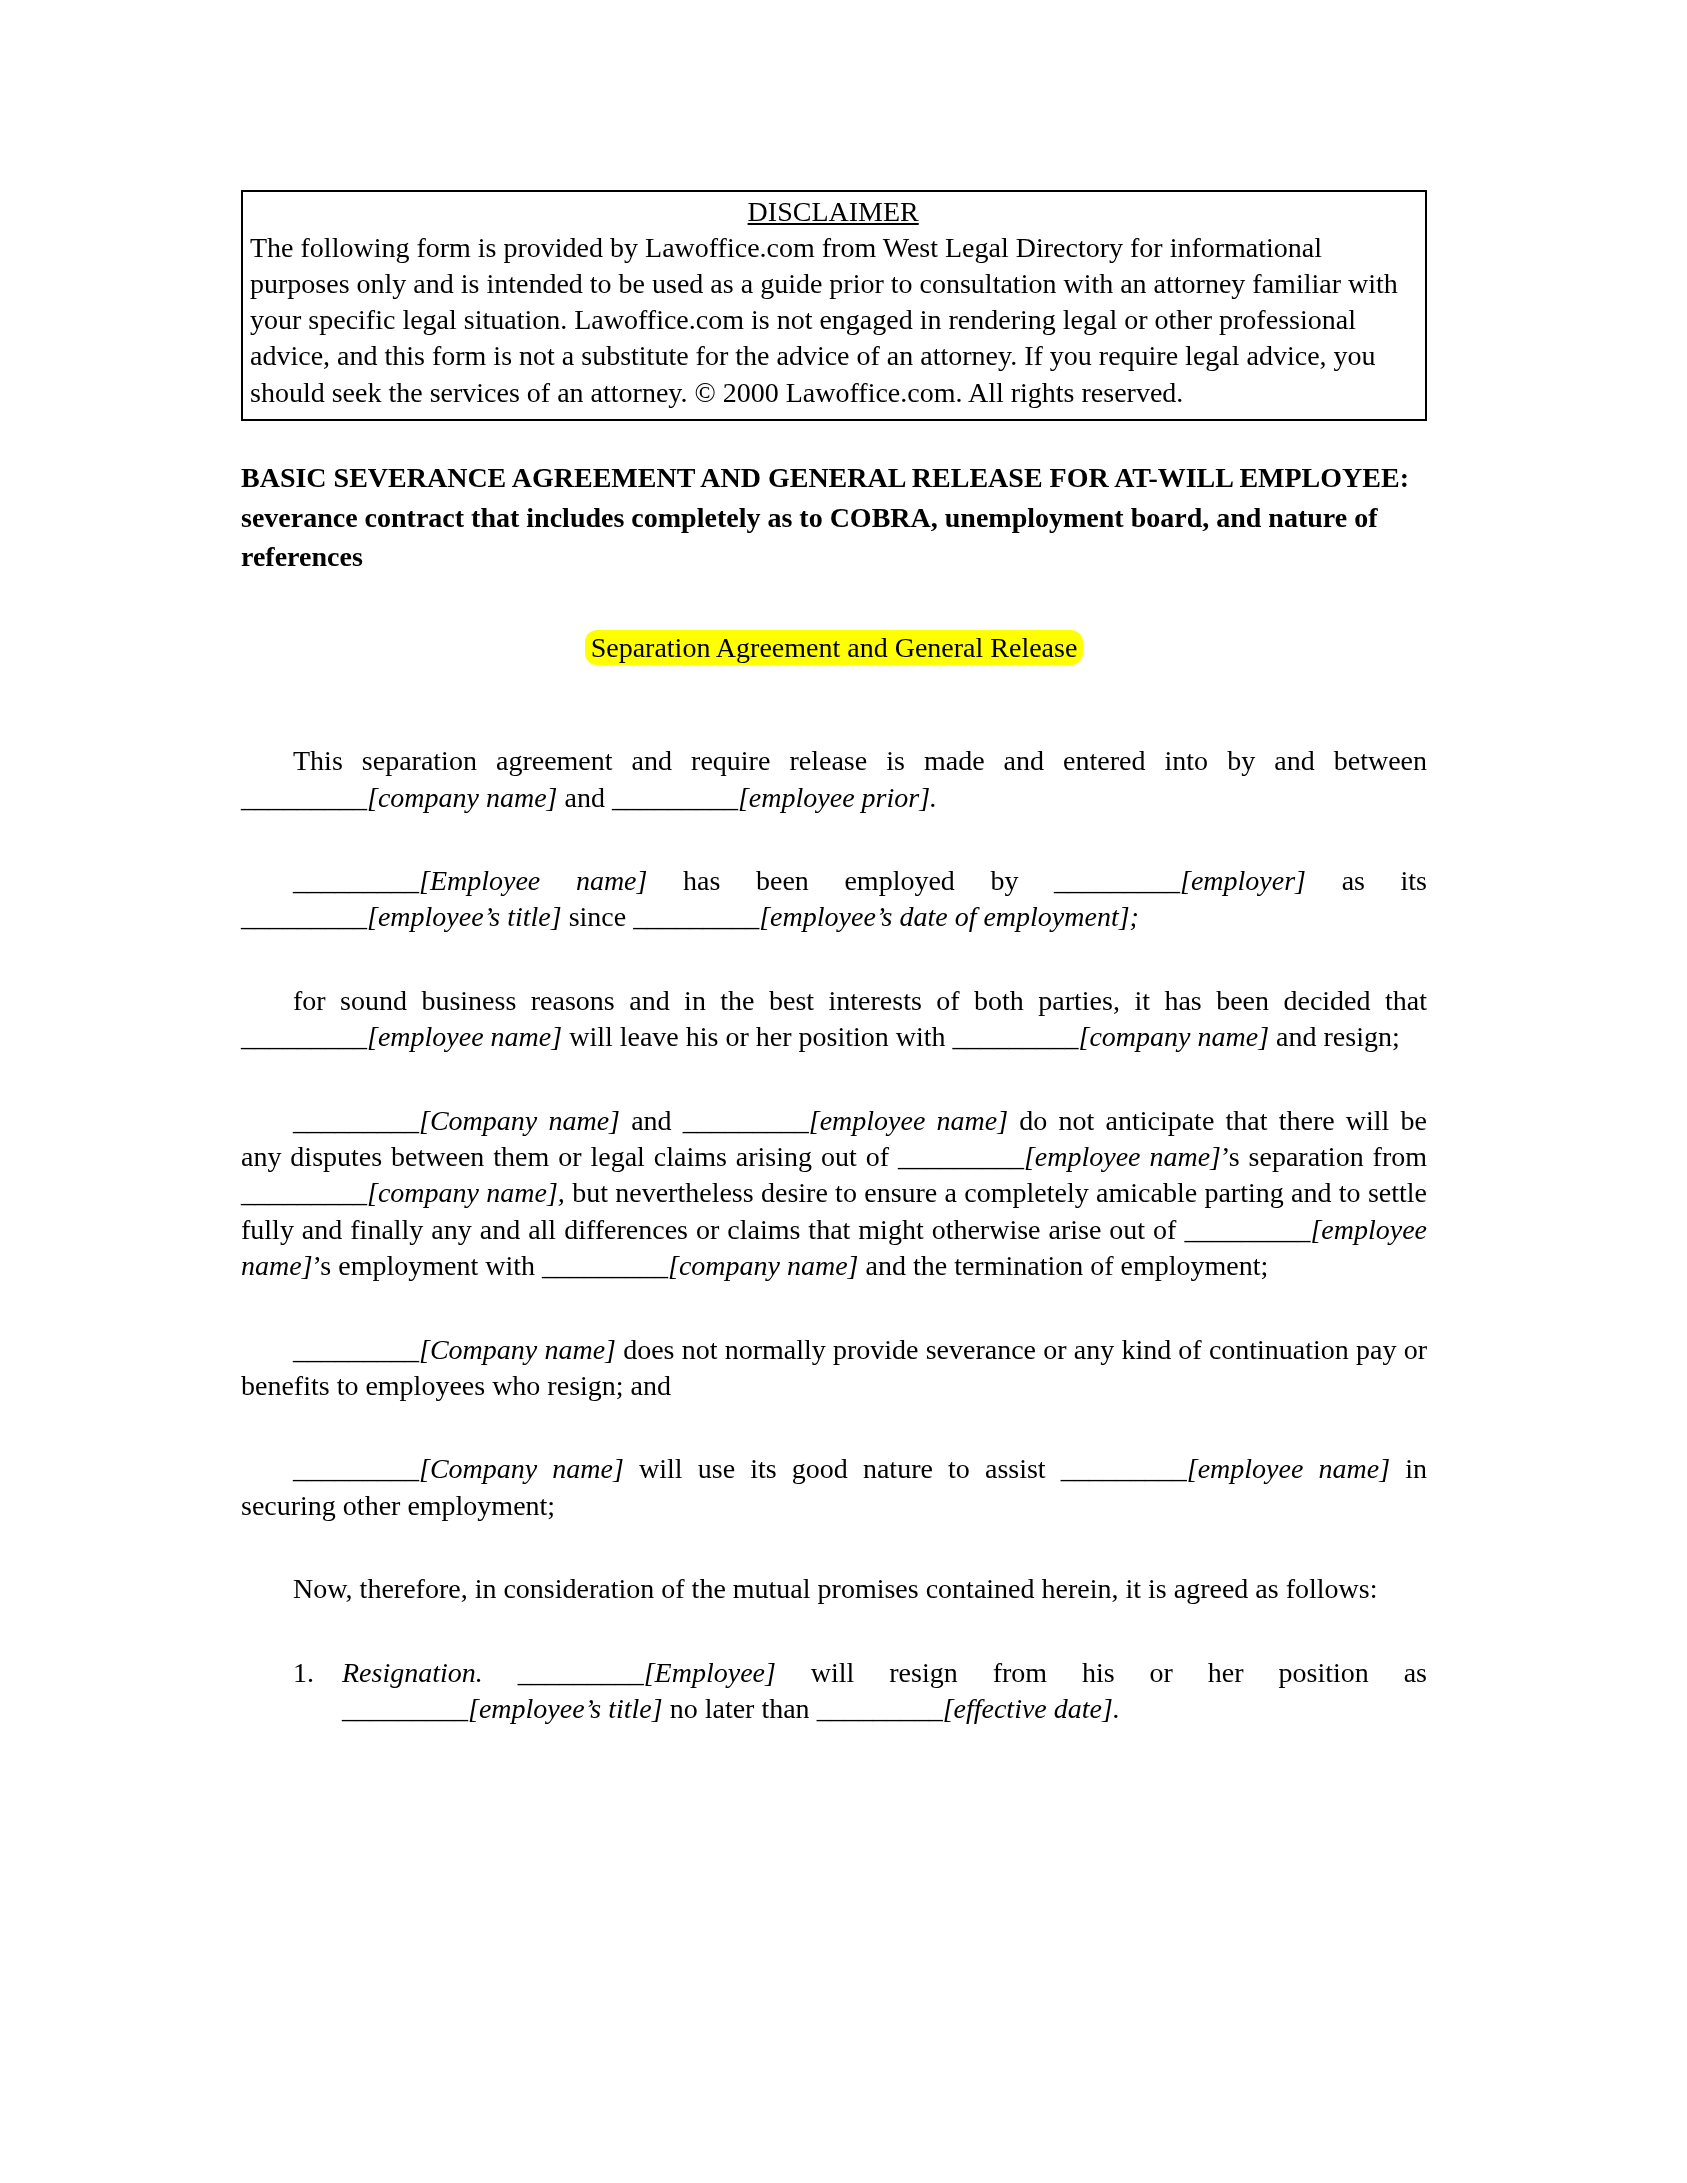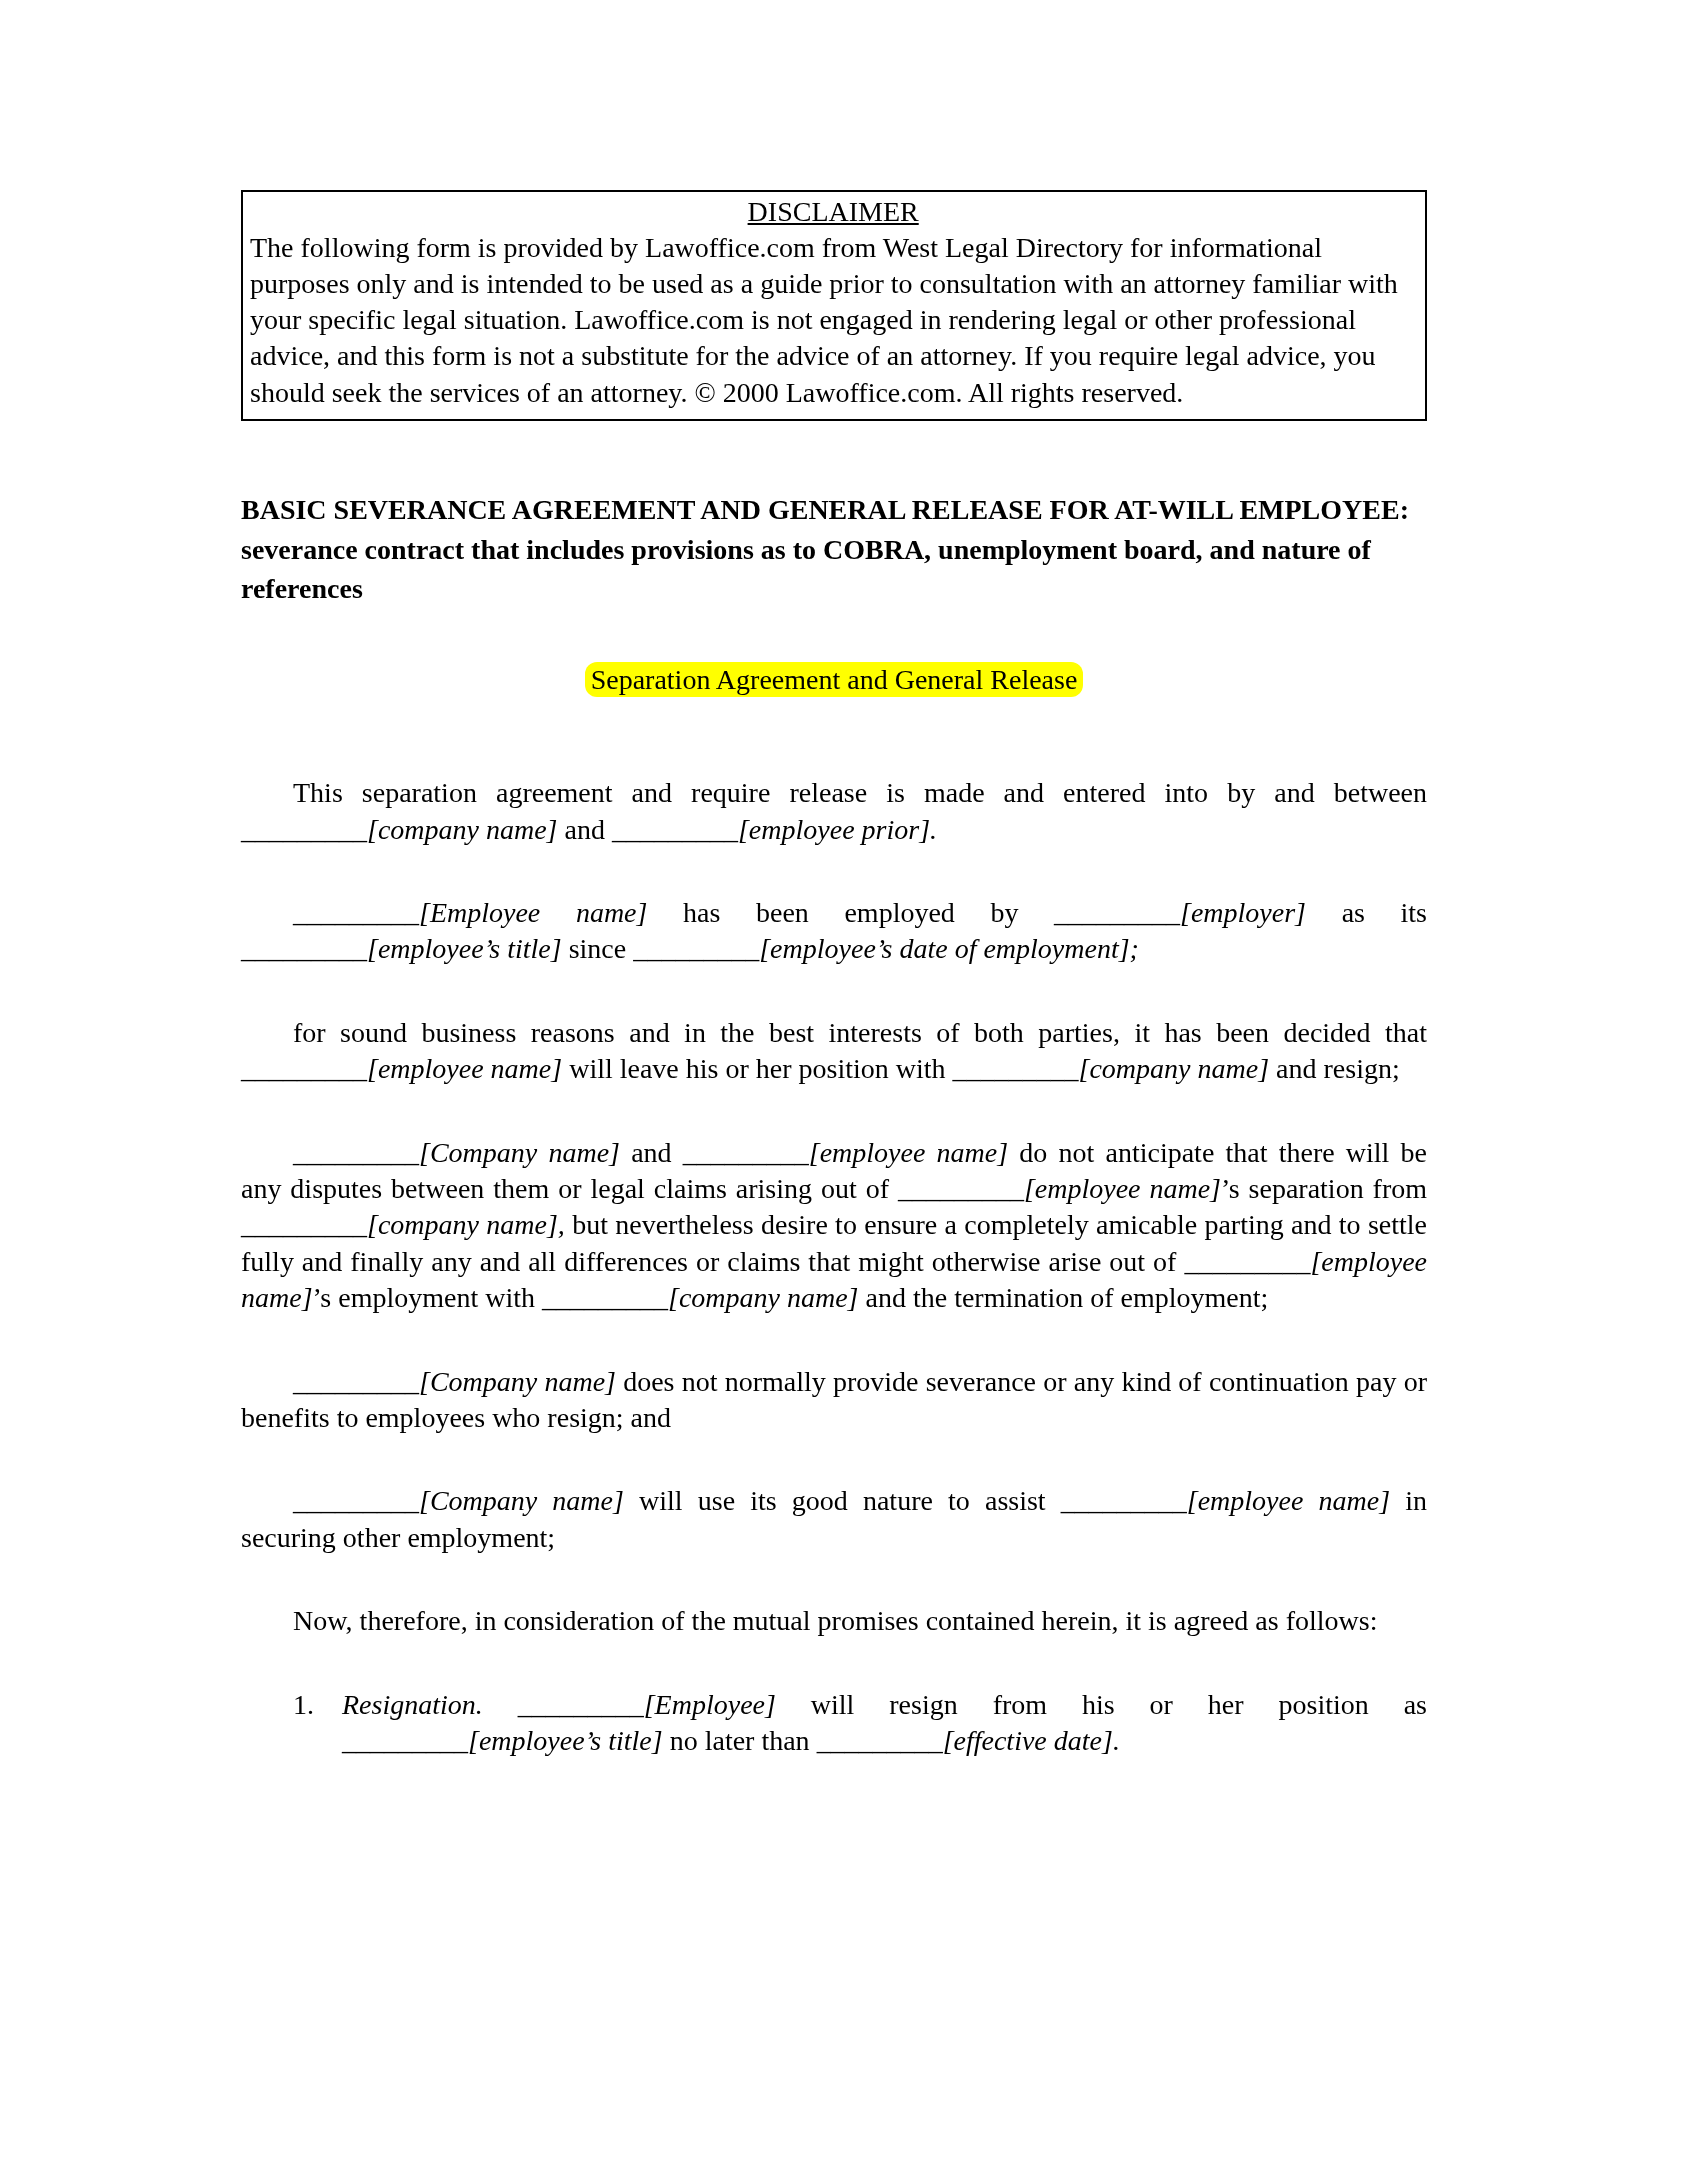--- a/index.html
+++ b/index.html
@@ -11,21 +11,21 @@
     font-size: 28px;
     color: #000000;
     position: relative;
   }
   .page {
     padding: 190px 260px 105px 241px;
   }
   .disclaimer-box {
     border: 2.6px solid #000000;
     padding: 1.7px 8.7px 8.7px 7px;
-    margin-bottom: 69px;
+    margin-bottom: 37px;
   }
   .disclaimer-title {
     text-align: center;
     text-decoration: underline;
     line-height: 1.3;
   }
   .disclaimer-body {
     line-height: 1.29;
     text-align: left;
   }
@@ -67,21 +67,21 @@
 </head>
 <body>
 
 <div class="page">
 
   <div class="disclaimer-box">
     <div class="disclaimer-title">DISCLAIMER</div>
     <div class="disclaimer-body">The following form is provided by Lawoffice.com from West Legal Directory for informational purposes only and is intended to be used as a guide prior to consultation with an attorney familiar with your specific legal situation. Lawoffice.com is not engaged in rendering legal or other professional advice, and this form is not a substitute for the advice of an attorney. If you require legal advice, you should seek the services of an attorney. © 2000 Lawoffice.com. All rights reserved.</div>
   </div>
 
-  <div class="heading">BASIC SEVERANCE AGREEMENT AND GENERAL RELEASE FOR AT-WILL EMPLOYEE: severance contract that includes provisions as to COBRA, unemployment board, and nature of references</div>
+  <div class="heading">BASIC SEVERANCE AGREEMENT AND GENERAL RELEASE FOR AT-WILL EMPLOYEE: severance contract that includes completely as to COBRA, unemployment board, and nature of references</div>
 
   <div class="doc-title-row">
     <span class="doc-title-highlight" style="background-color: rgb(255, 255, 0);">Separation Agreement and General Release</span>
   </div>
 
   <div id="doc-paragraphs">
       <p class="para"><span class="seg">This separation agreement and require release is made and entered into by and between </span><span class="blank">_________</span><span class="italic">[company name]</span><span class="seg"> and </span><span class="blank">_________</span><span class="italic">[employee prior].</span></p>
       <p class="para"><span class="blank">_________</span><span class="italic">[Employee name]</span><span class="seg"> has been employed by </span><span class="blank">_________</span><span class="italic">[employer]</span><span class="seg"> as its </span><span class="blank">_________</span><span class="italic">[employee’s title]</span><span class="seg"> since </span><span class="blank">_________</span><span class="italic">[employee’s date of employment];</span></p>
       <p class="para"><span class="seg">for sound business reasons and in the best interests of both parties, it has been decided that </span><span class="blank">_________</span><span class="italic">[employee name]</span><span class="seg"> will leave his or her position with </span><span class="blank">_________</span><span class="italic">[company name]</span><span class="seg"> and resign;</span></p>
       <p class="para"><span class="blank">_________</span><span class="italic">[Company name]</span><span class="seg"> and </span><span class="blank">_________</span><span class="italic">[employee name]</span><span class="seg"> do not anticipate that there will be any disputes between them or legal claims arising out of </span><span class="blank">_________</span><span class="italic">[employee name]</span><span class="seg">’s separation from </span><span class="blank">_________</span><span class="italic">[company name],</span><span class="seg"> but nevertheless desire to ensure a completely amicable parting and to settle fully and finally any and all differences or claims that might otherwise arise out of </span><span class="blank">_________</span><span class="italic">[employee name]</span><span class="seg">’s employment with </span><span class="blank">_________</span><span class="italic">[company name]</span><span class="seg"> and the termination of employment;</span></p>

